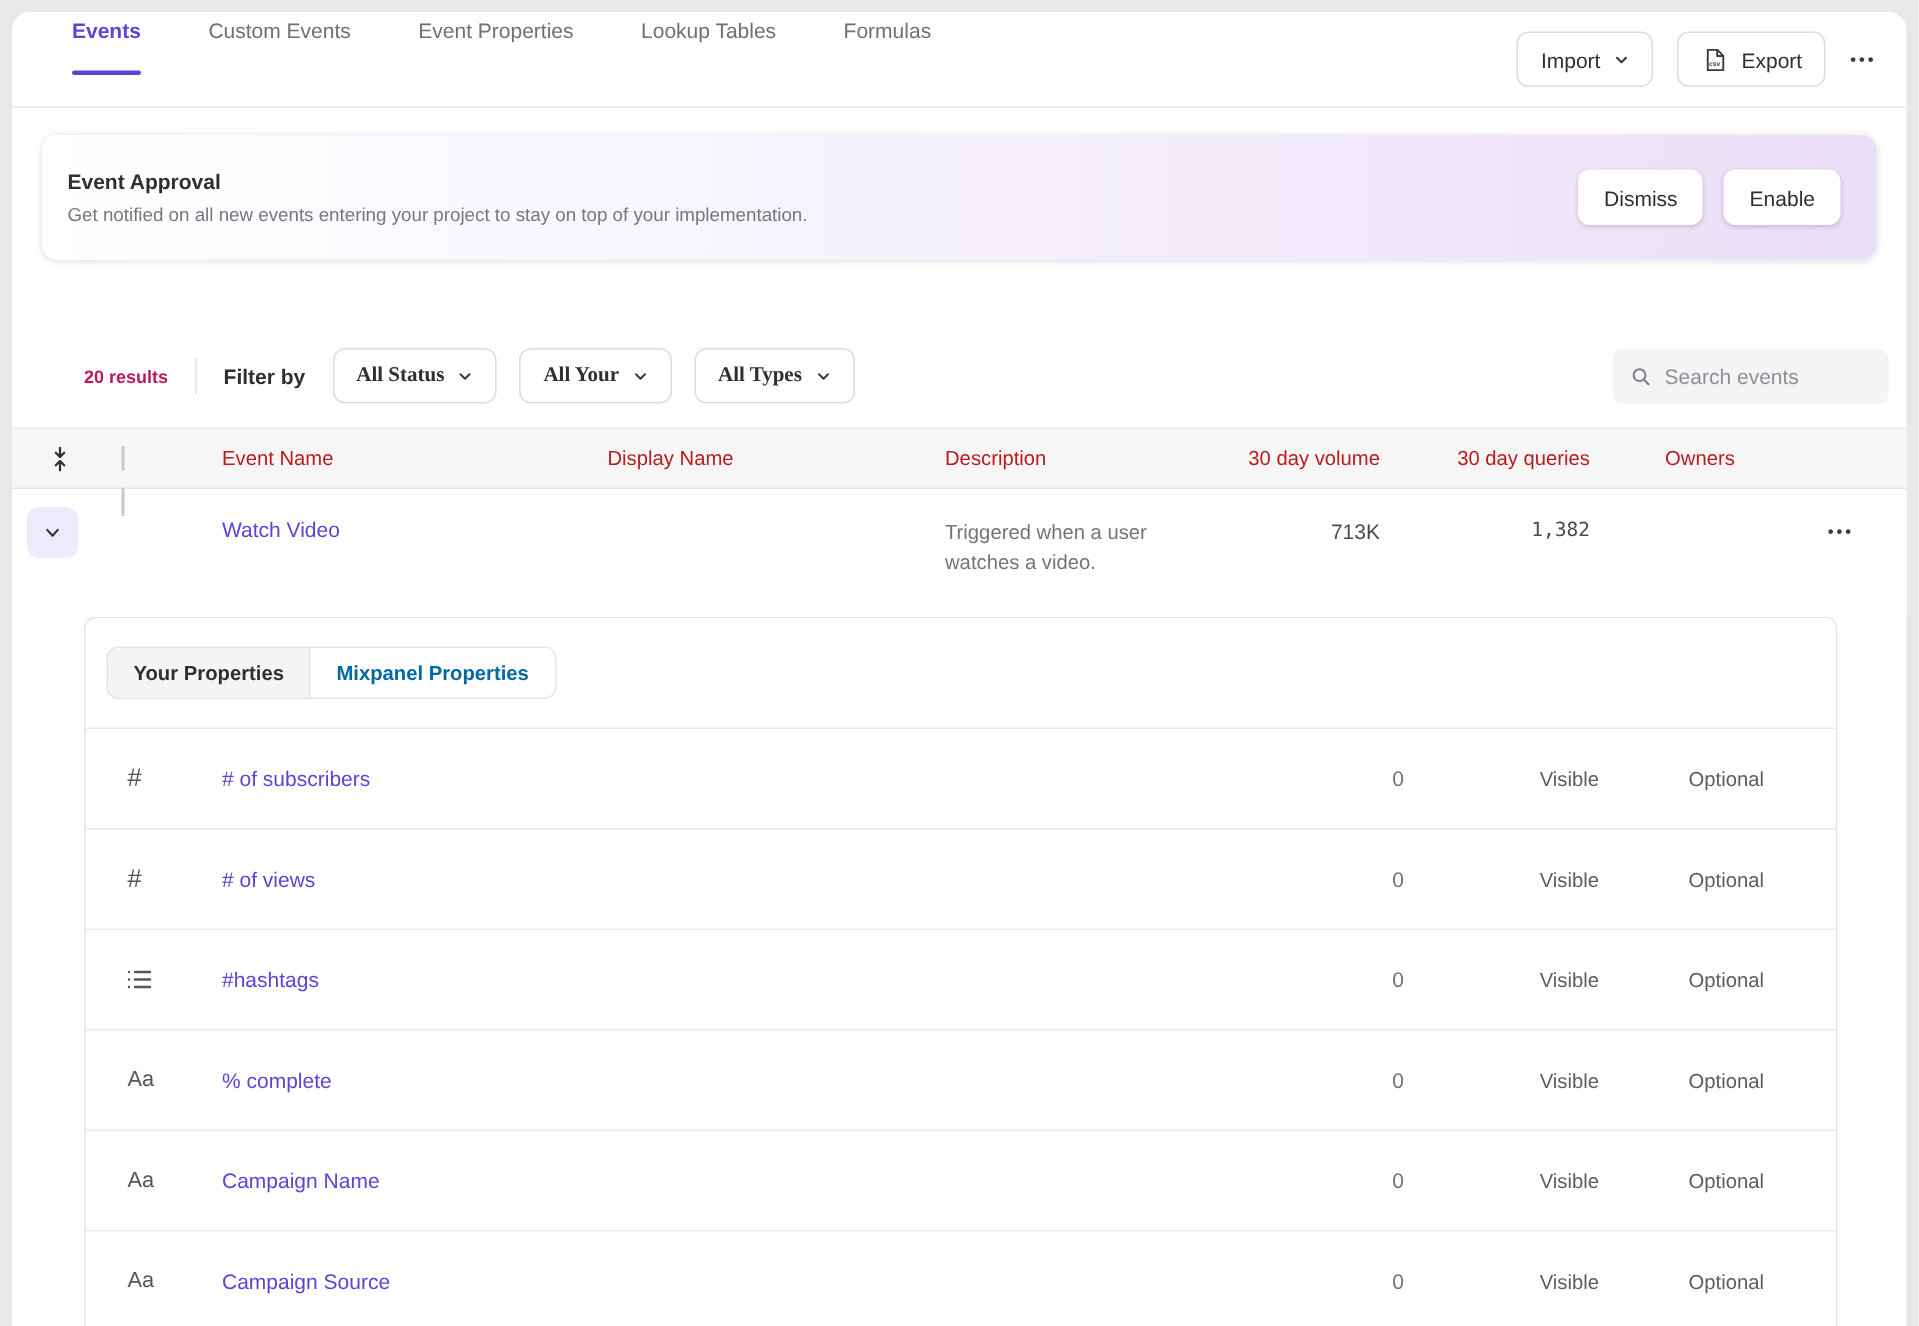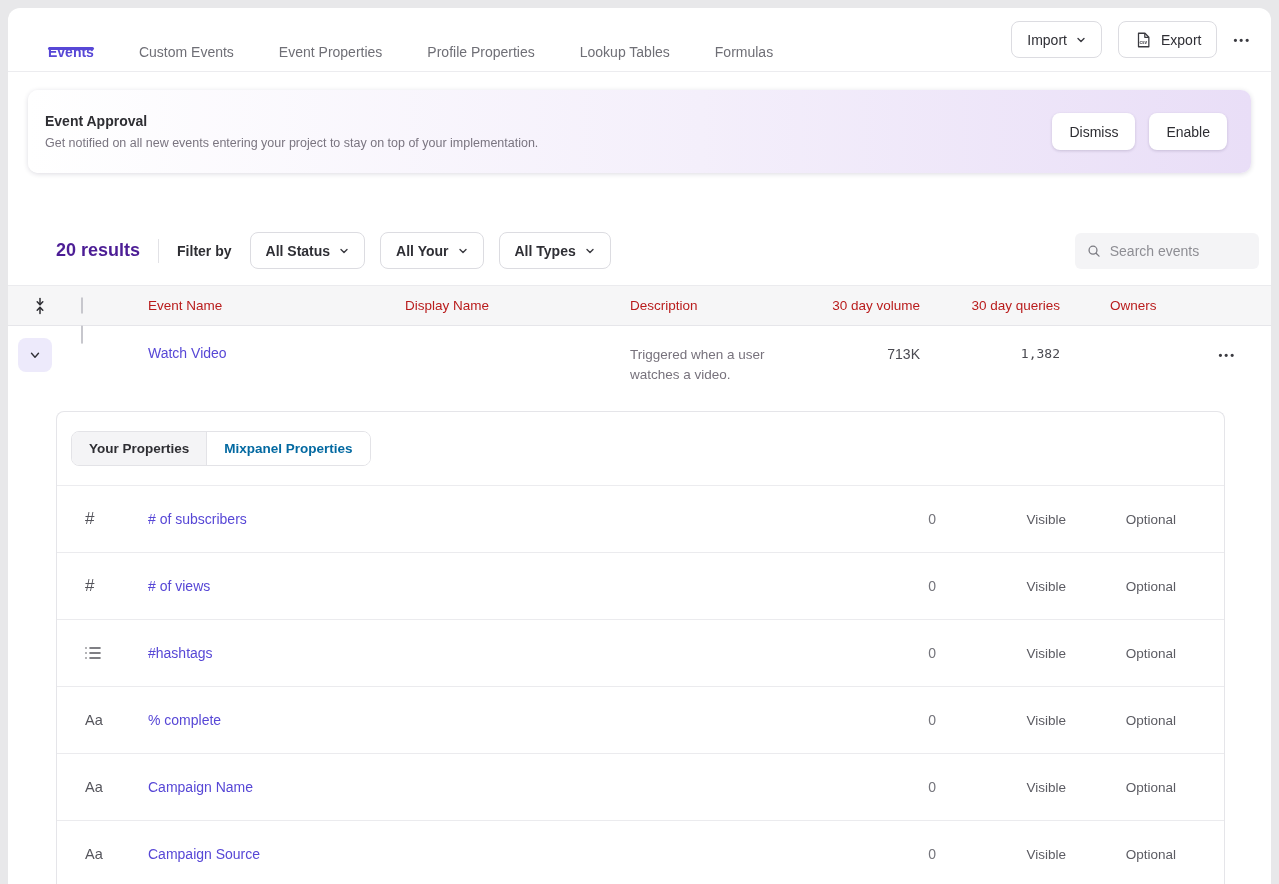--- a/index.html
+++ b/index.html
@@ -4,42 +4,42 @@
 <style>
   :root{ --accent:#5747d6; }
   *{box-sizing:border-box; margin:0; padding:0;}
   html,body{width:1279px;height:884px;overflow:hidden;}
   body{background:#e8e8ea;font-family:"Liberation Sans",sans-serif;position:relative;}
   .card{position:absolute;left:8px;top:8px;width:1263px;height:1100px;background:#fff;border-radius:12px 12px 0 0;}
 
   
   .topnav{display:flex;height:64px;border-bottom:1px solid #ececef;padding:0 20px 0 40px;}
   .tabs{display:flex;gap:45px;flex:1;}
-  .tab{position:relative;height:64px;padding-top:36px;font-size:14px;color:#6f6f76;cursor:pointer;white-space:nowrap;text-align:center;}
+  .tab{position:relative;height:64px;padding-top:4px;font-size:14px;color:#6f6f76;cursor:pointer;white-space:nowrap;text-align:center;}
   .tab.active{color:var(--accent);font-weight:700;}
   .tab.active::after{content:"";position:absolute;left:0;right:0;top:39px;height:3px;border-radius:2px;background:var(--accent);}
   .nav-actions{display:flex;align-items:center;gap:16px;}
   .btn{display:inline-flex;align-items:center;gap:9px;height:37px;padding:0 15px;border:1px solid #dcdce1;border-radius:8px;background:#fff;font-size:14px;font-weight:500;color:#2f2f35;cursor:pointer;font-family:inherit;}
   .chev{width:10px;height:10px;}
   .more{font-size:11px;letter-spacing:2px;color:#3a3a40;cursor:pointer;font-weight:700;}
 
   
   .banner{margin:18px 20px 0;height:83px;border-radius:10px;background:linear-gradient(90deg,#ffffff 0%,#f4effb 55%,#e9def7 100%);box-shadow:0 1px 5px rgba(40,30,70,.16);display:flex;align-items:center;padding:0 24px 0 17px;}
   .banner-text{flex:1;}
   .banner-title{font-size:14px;font-weight:700;color:#2e2e33;margin-bottom:7px;}
   .banner-sub{font-size:12.5px;color:#7a7580;}
   .banner-actions{display:flex;gap:14px;}
   .btn-white{height:37px;padding:0 17px;border:none;border-radius:8px;background:#fff;box-shadow:0 1px 3px rgba(40,30,70,.18);font-size:14px;font-weight:500;color:#2e2e33;cursor:pointer;font-family:inherit;}
 
   
   .filterbar{display:flex;align-items:center;margin:59px 12px 0 48px;height:37px;}
-  .results{font-size:18px;font-weight:700;color:#4c1d95;}
+  .results{font-size:12px;font-weight:700;color:#be185d;}
   .vdiv{width:1px;height:24px;background:#e2e2e6;margin:0 18px;}
   .filterby{font-size:14px;font-weight:700;color:#2e2e33;margin-right:18px;}
-  .dd{margin-right:15px;font-weight:600;}
+  .dd{margin-right:15px;font-weight:600;font-family:Liberation Serif, serif;}
   .search{margin-left:auto;display:flex;align-items:center;gap:9px;width:184px;height:36px;background:#f4f4f6;border-radius:6px;padding:0 12px;}
   .search input{border:none;background:transparent;outline:none;font-size:14px;color:#333;width:100%;font-family:inherit;}
   .search input::placeholder{color:#8e8e94;}
 
   
   .tgrid{display:grid;grid-template-columns:64px 76px 257px 225px 190px 100px 140px 1fr;}
   .thead{margin-top:16px;height:41px;background:#f6f6f7;border-top:1px solid #ebebee;border-bottom:1px solid #e6e6ea;align-items:center;font-size:13.5px;color:#b91c1c;}
   .th-r{text-align:right;}
   .th-owners{padding-left:50px;}
   .ccell{display:flex;justify-content:center;}
@@ -73,21 +73,20 @@
 </head>
 <body>
 
 <div class="card">
 
   <div class="topnav">
     <div class="tabs">
       <div class="tab active">Events</div>
       <div class="tab">Custom Events</div>
       <div class="tab">Event Properties</div>
-      <div class="tab">Profile Properties</div>
       <div class="tab">Lookup Tables</div>
       <div class="tab">Formulas</div>
     </div>
     <div class="nav-actions">
       <button class="btn">
         <span>Import</span>
         <svg class="chev" viewBox="0 0 10 10" fill="none" stroke="#3a3a40" stroke-width="1.4" stroke-linecap="round" stroke-linejoin="round">
             <polyline points="2,3.5 5,6.5 8,3.5"></polyline>
           </svg>
       </button>

